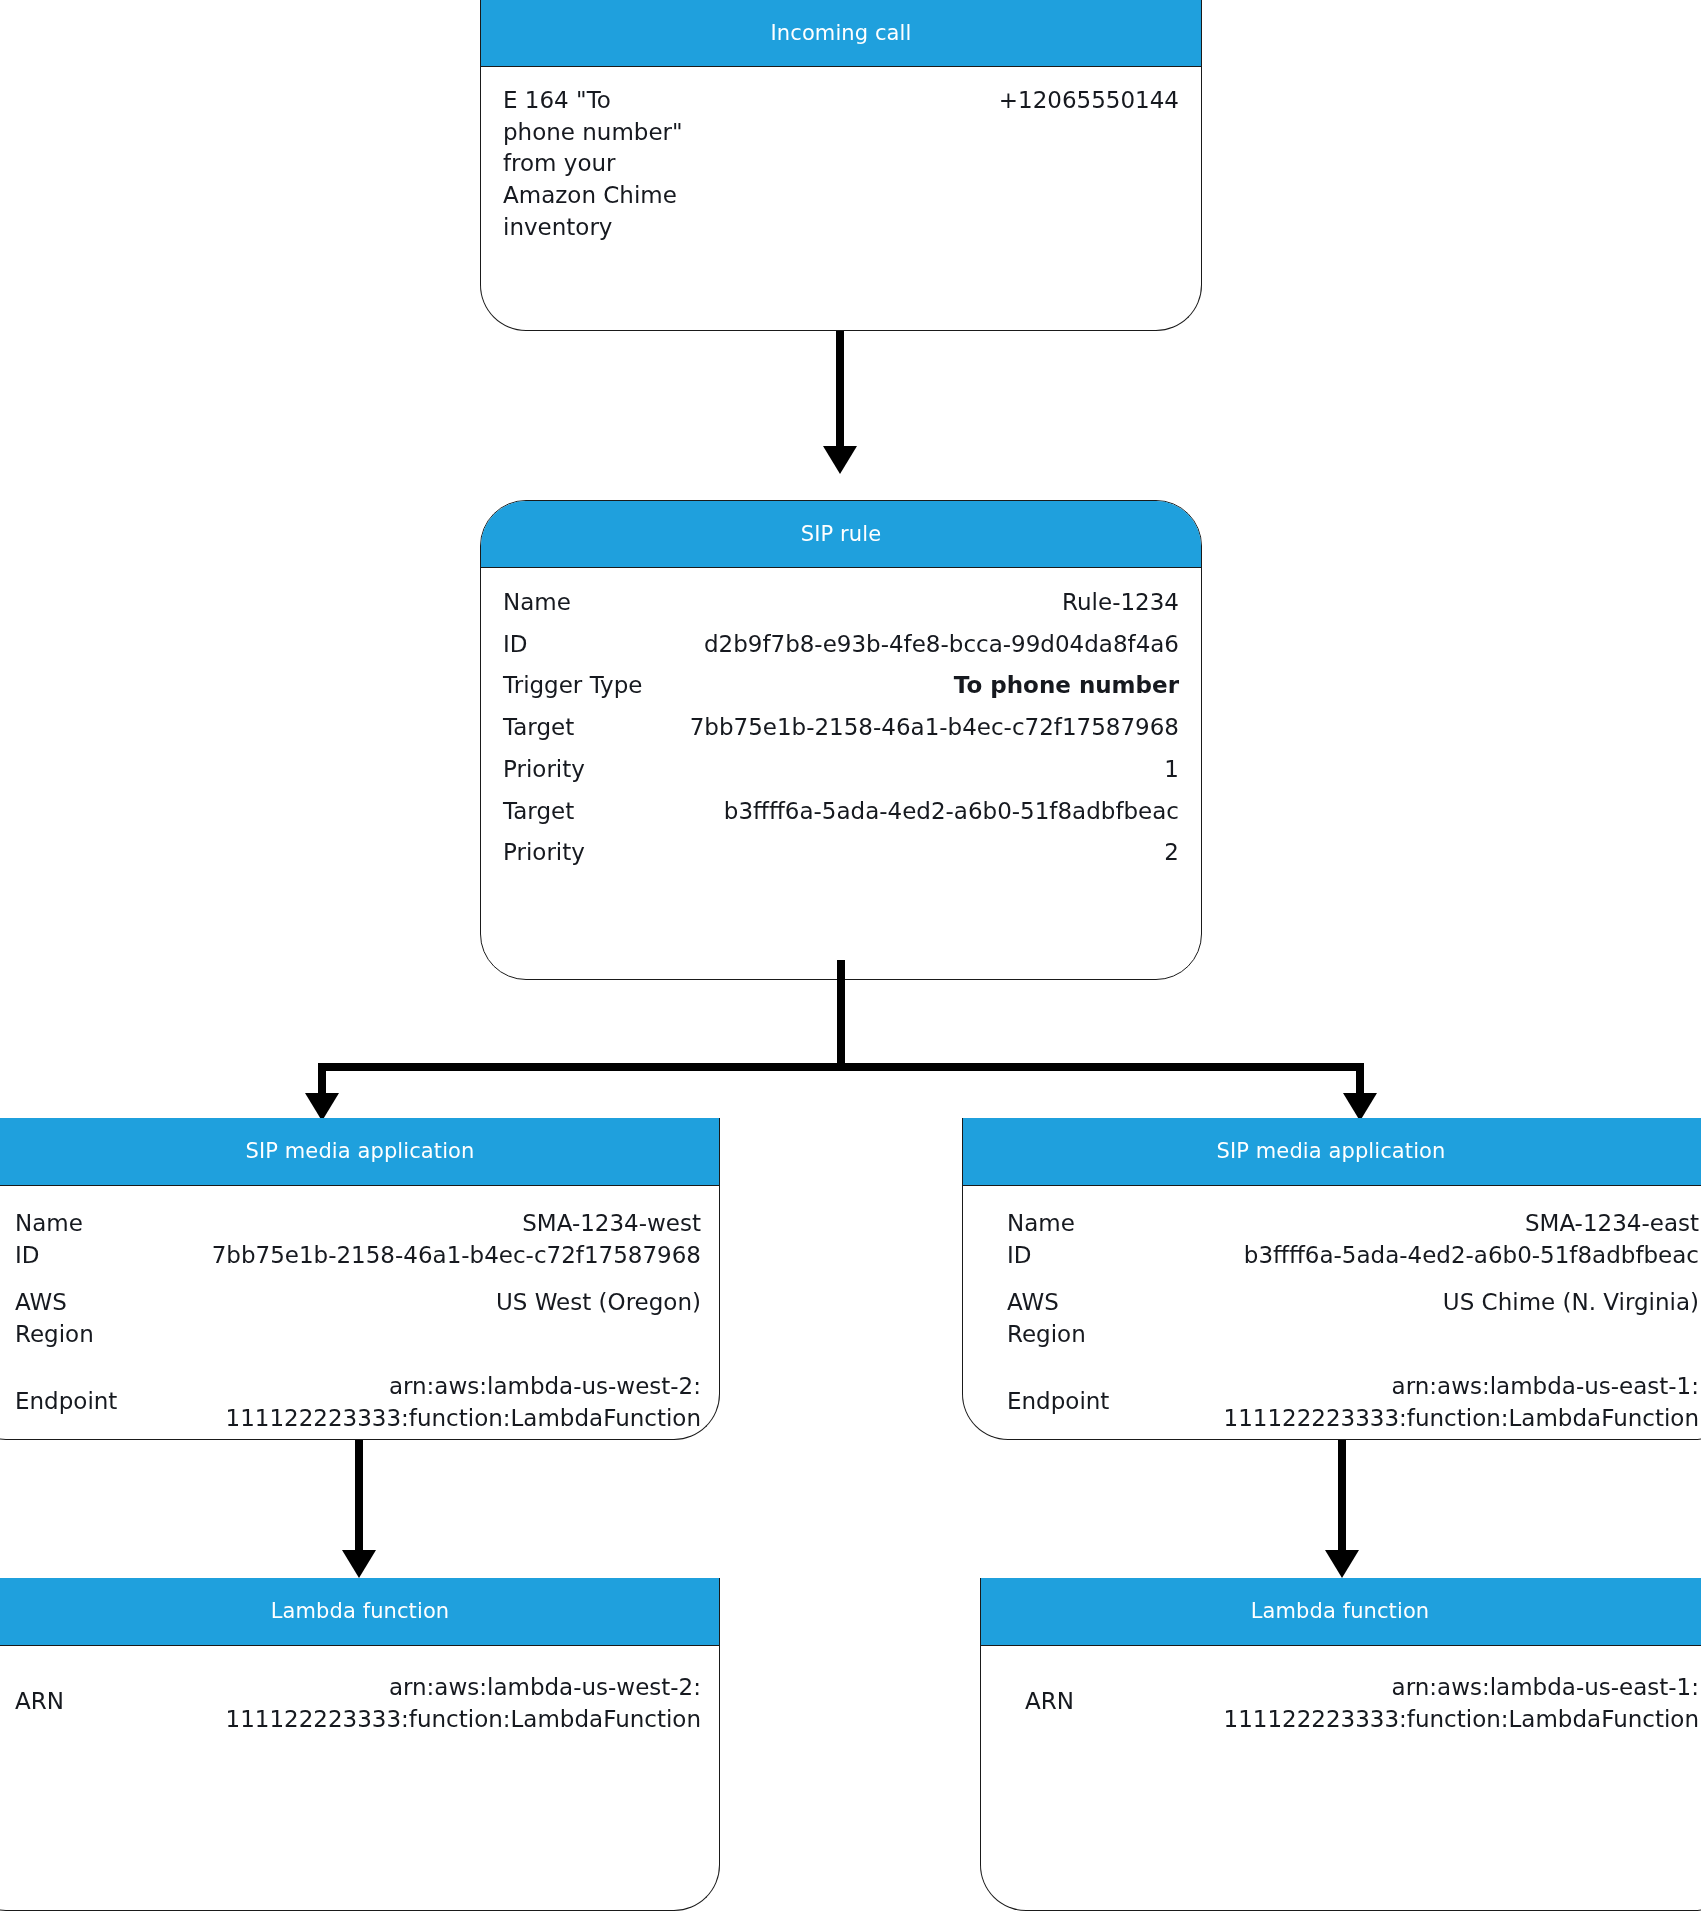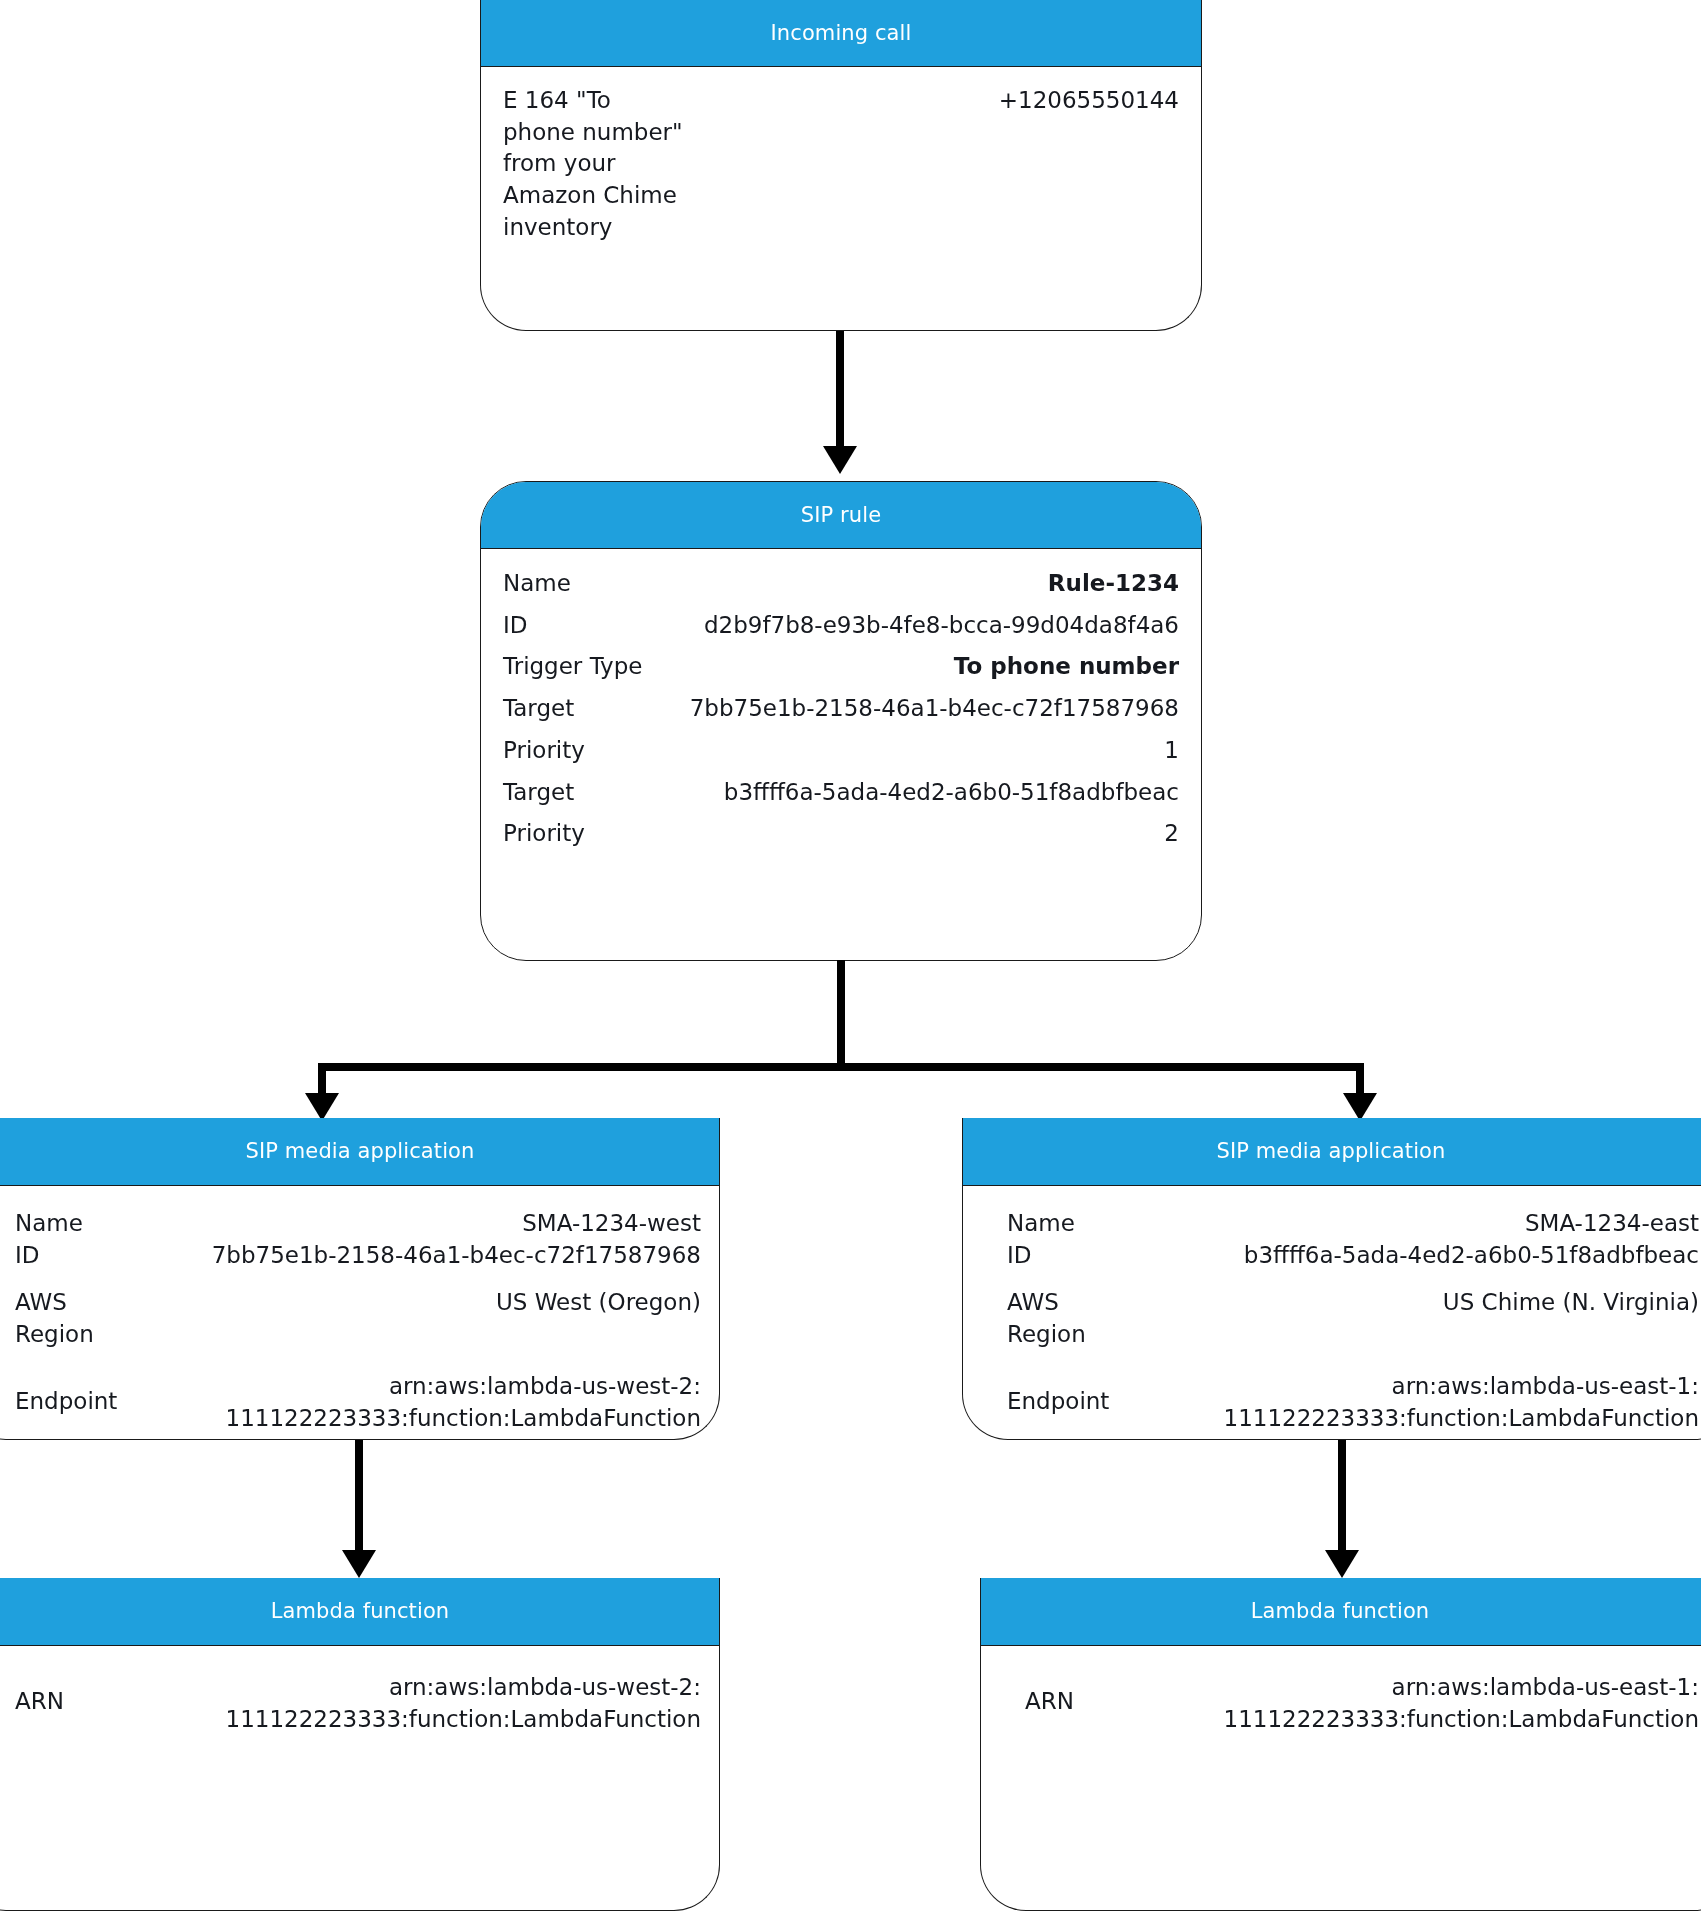--- a/index.html
+++ b/index.html
@@ -87,27 +87,27 @@
           <div class="k" style="width:196px; padding-right:16px;">E 164 "To phone number" from your Amazon Chime inventory</div>
           <div class="v">+12065550144</div>
         </div>
       </div>
     </div>
   </div>
 
   <div class="seg" style="left:836px; top:331px; width:8px; height:115px;"></div>
   <div class="arrowhead" style="left:823px; top:446px;"></div>
 
-  <div class="node" style="left:480px; top:481px; width:722px; height:480px;">
+  <div class="node" style="left:480px; top:500px; width:722px; height:480px;">
     <div class="hdr" style="height:67px;">SIP rule</div>
     <div class="body" style="padding:14px 22px 0 22px;">
       <div class="rows">
         <div class="row">
           <div class="k" style="width:162px; padding:5px 12px 5px 0;">Name</div>
-          <div class="v" style="padding:5px 0;font-weight:bold;">Rule-1234</div>
+          <div class="v" style="padding:5px 0;">Rule-1234</div>
         </div>
         <div class="row">
           <div class="k" style="padding:5px 12px 5px 0;">ID</div>
           <div class="v" style="padding:5px 0;">d2b9f7b8-e93b-4fe8-bcca-99d04da8f4a6</div>
         </div>
         <div class="row">
           <div class="k" style="padding:5px 12px 5px 0;margin-top:48px;">Trigger Type</div>
           <div class="v" style="padding:5px 0;font-weight:bold;">To phone number</div>
         </div>
         <div class="row">

